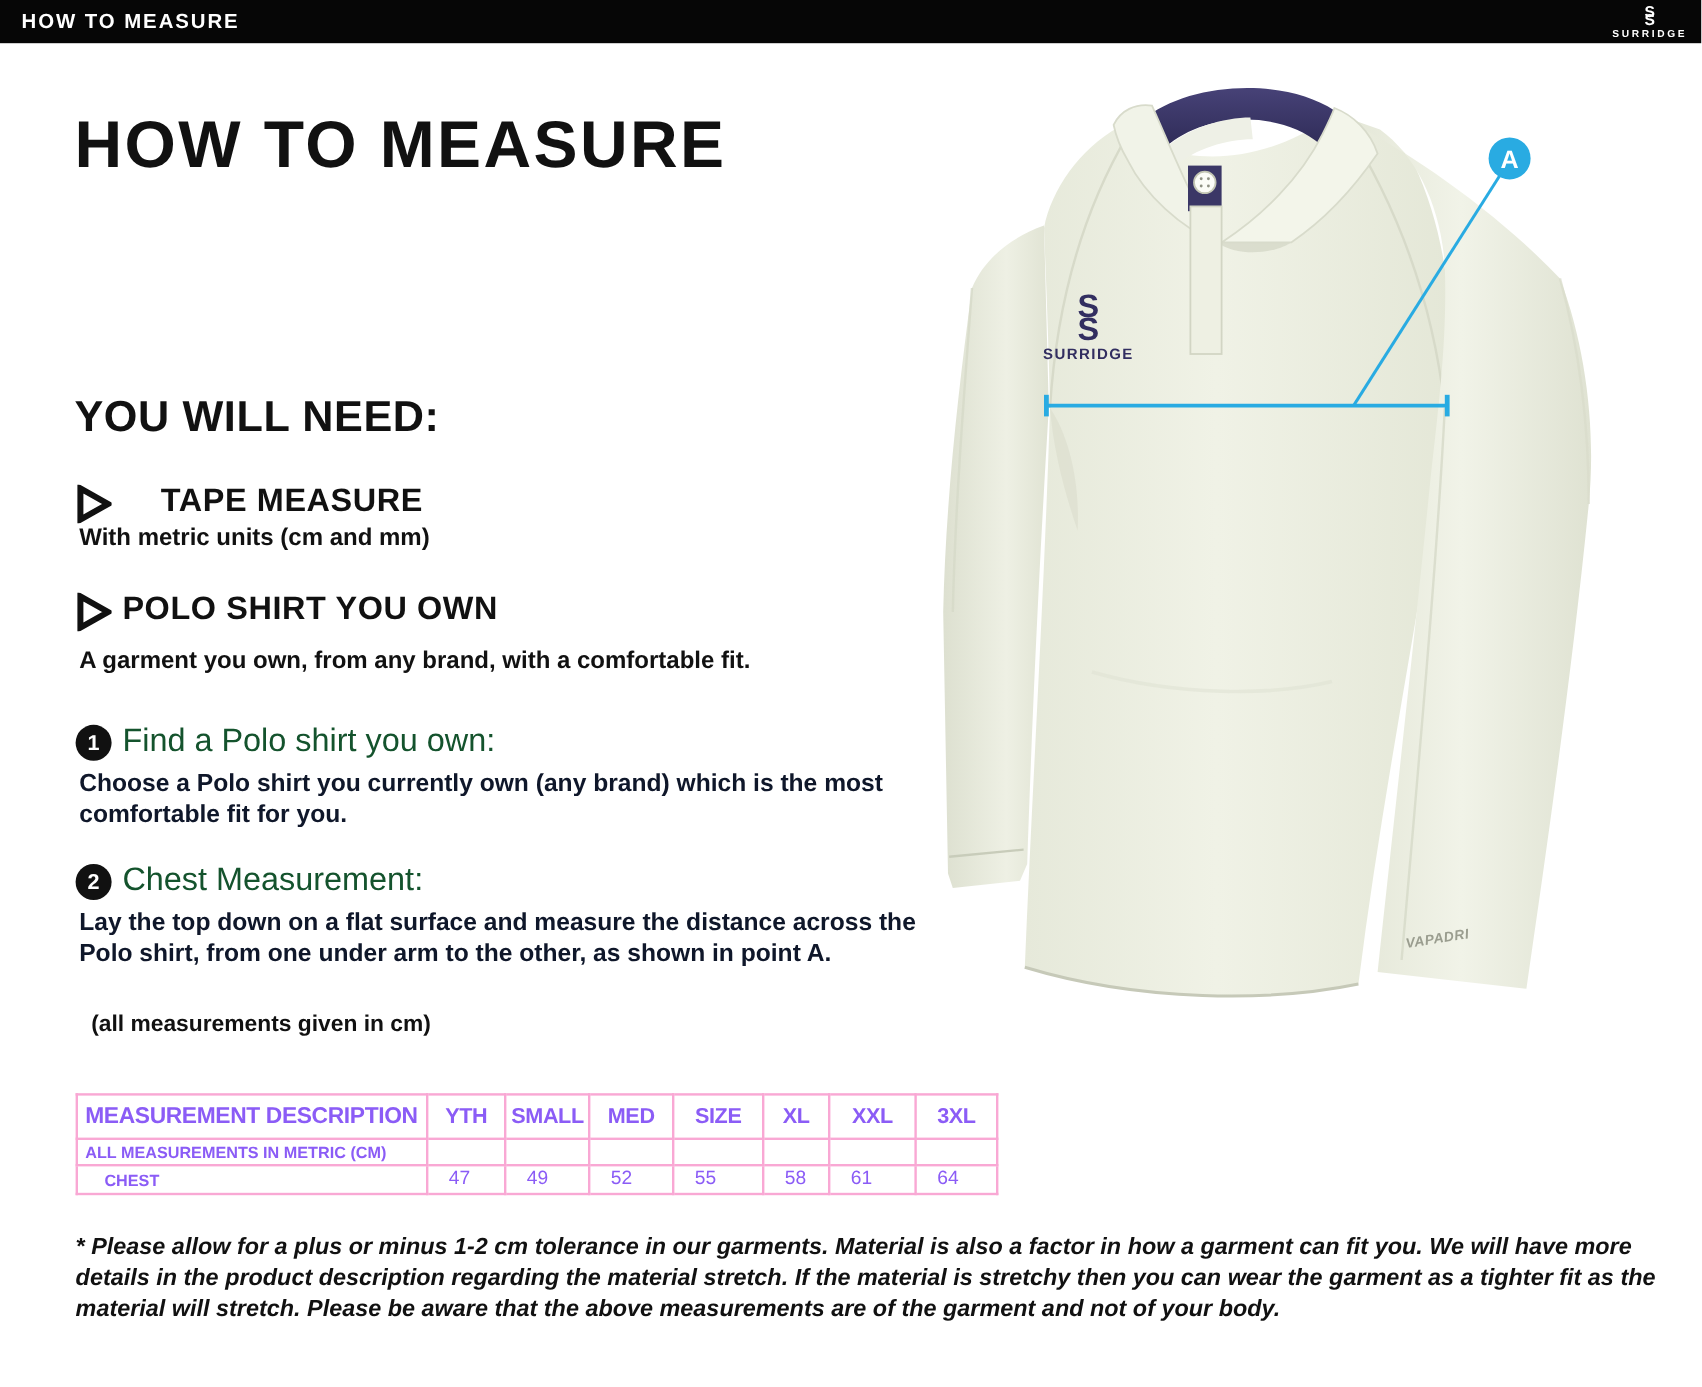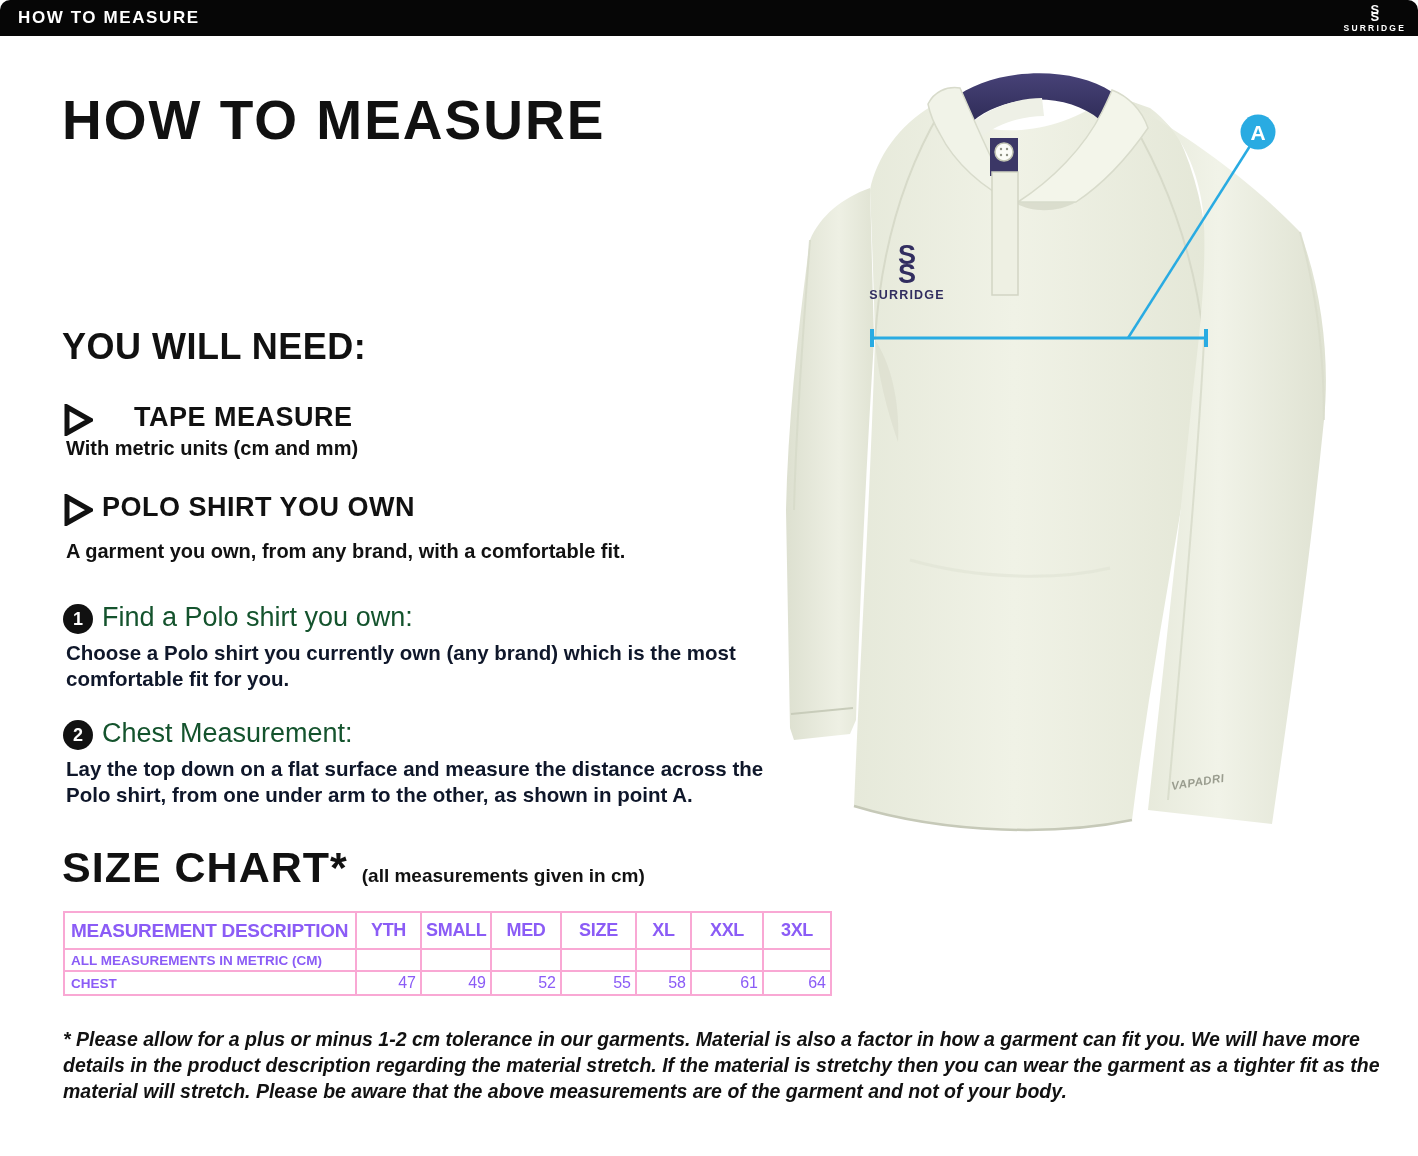--- a/index.html
+++ b/index.html
@@ -1,18 +1,18 @@
 <!DOCTYPE html>
 <html><head>
 <meta charset="utf-8">
 <style>
   * { margin:0; padding:0; box-sizing:border-box; }
   html,body { background:#fff; }
   body { font-family:"Liberation Sans", sans-serif; color:#151515; }
-  .canvas { position:relative; width:1418px; height:1156px; background:#fff; overflow:hidden;border-radius:10px; }
+  .canvas { position:relative; width:1418px; height:1156px; background:#fff; overflow:hidden; }
 
   
   .topbar { position:absolute; left:0; top:0; width:1418px; height:36px; background:#060606;
             display:flex; align-items:center; justify-content:space-between; padding:0 12px 0 18px; }
   .topbar-title { color:#fff; font-size:17px; font-weight:bold; letter-spacing:1.6px; }
   .brand { display:flex; flex-direction:column; align-items:center; margin-top:2px; }
   .s-stack { display:flex; flex-direction:column; align-items:center; color:#fff;
              font-weight:bold; font-size:13px; line-height:7px; letter-spacing:0; }
   .brand-name { color:#fff; font-size:8.5px; font-weight:bold; letter-spacing:2.2px; margin-top:3px; }
 
@@ -36,22 +36,22 @@
   .size-heading { position:absolute; left:62px; top:843px; display:flex; align-items:baseline; }
   .size-heading .big { font-size:43px; font-weight:bold; letter-spacing:1px; color:#111; }
   .size-heading .small { font-size:19px; font-weight:bold; margin-left:14px; color:#111; }
 
   
   table.size-chart { position:absolute; left:63px; top:911px; width:767px; border-collapse:collapse; table-layout:fixed; }
   table.size-chart th, table.size-chart td { border:2px solid #f9a8d4; padding:0 4px; color:#8b5cf6; }
   table.size-chart th { height:37px; font-size:18px; font-weight:bold; letter-spacing:-0.3px; text-align:center; }
   table.size-chart th.desc { font-size:19px; text-align:left; padding-left:6px; }
   table.size-chart tr.metric td { height:22px; font-size:13.5px; font-weight:bold; text-align:left; padding-left:6px; }
-  table.size-chart tr.vals td { height:24px; font-size:16px; text-align:right;padding-left:17px; }
-  table.size-chart tr.vals td.rowlabel { font-size:13.5px; font-weight:bold; text-align:left; padding-left:6px; }
+  table.size-chart tr.vals td { height:24px; font-size:16px; text-align:left;padding-left:17px; }
+  table.size-chart tr.vals td.rowlabel { font-size:13.5px; font-weight:bold; text-align:left; padding-left:22px; }
 
   .footnote { position:absolute; left:63px; top:1026px; width:1322px; font-size:19.5px; font-weight:bold;
               font-style:italic; line-height:26px; color:#111; }
 
   
   .shirt-wrap { position:absolute; left:780px; top:40px; width:638px; height:800px; }
 </style>
 </head>
 <body>
 
@@ -95,21 +95,20 @@
     <div class="step-desc" style="top:640px;">Choose a Polo shirt you currently own (any brand) which is the most comfortable fit for you.</div>
   </div>
 
   <div>
     <div class="step-num" style="top:720px;">2</div>
     <div class="step-title" style="top:718px;">Chest Measurement:</div>
     <div class="step-desc" style="top:756px; width:702px;">Lay the top down on a flat surface and measure the distance across the Polo shirt, from one under arm to the other, as shown in point A.</div>
   </div>
 
   <div class="size-heading">
-    <span class="big">SIZE CHART*</span>
     <span class="small">(all measurements given in cm)</span>
   </div>
 
   <table class="size-chart">
     <colgroup>
       <col style="width:292px">
         <col style="width:65px">
         <col style="width:70px">
         <col style="width:70px">
       <col style="width:75px">

